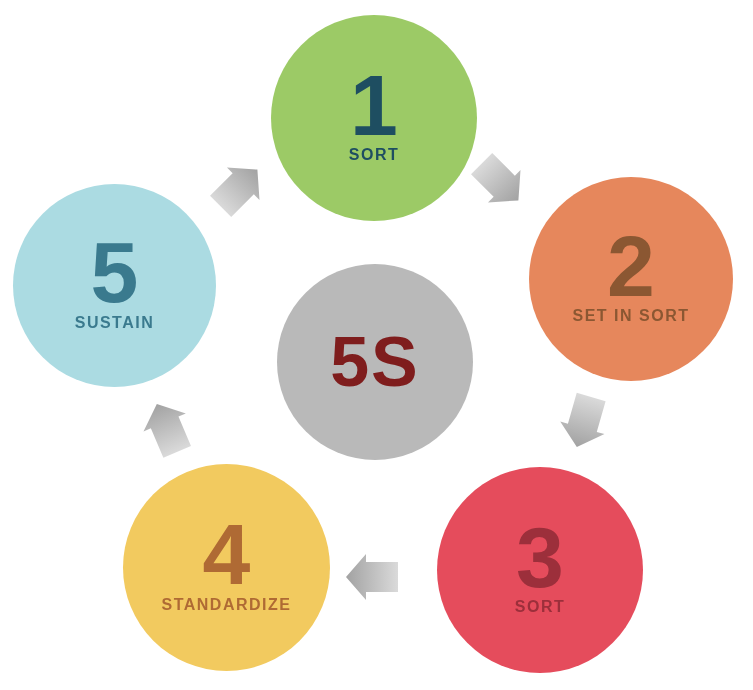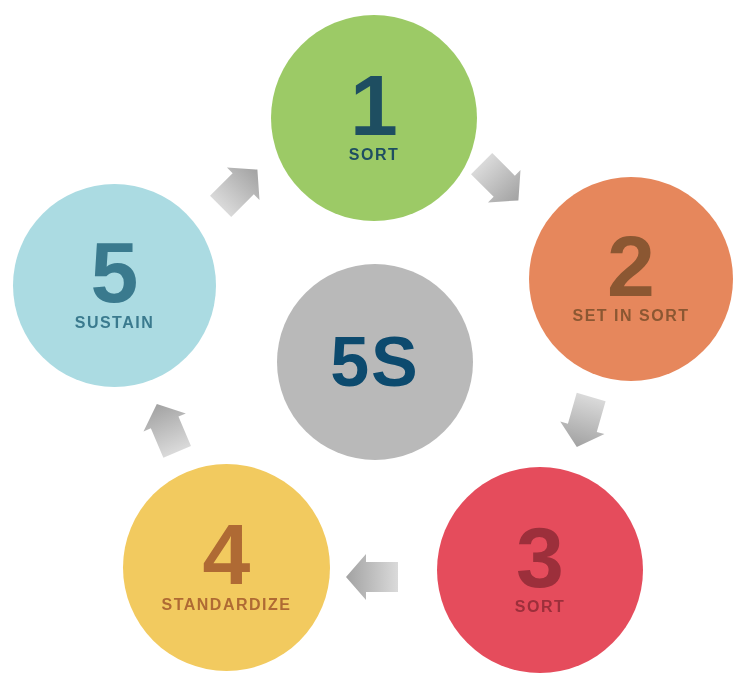--- a/index.html
+++ b/index.html
@@ -95,17 +95,17 @@
   <div class="circle c4" style="background: rgb(242, 202, 95); color: rgb(175, 106, 52);">
     <div class="step-number">4</div>
     <div class="step-label">STANDARDIZE</div>
   </div>
 
   <div class="circle c5" style="background: rgb(171, 219, 226); color: rgb(58, 122, 142);">
     <div class="step-number">5</div>
     <div class="step-label">SUSTAIN</div>
   </div>
 
-  <div class="circle hub" style="background: rgb(185, 185, 185); color: #0c4a6e;">
+  <div class="circle hub" style="background: rgb(185, 185, 185); color: #7f1d1d;">
     <div class="hub-label">5S</div>
   </div>
 
 </div>
 
 </body></html>

